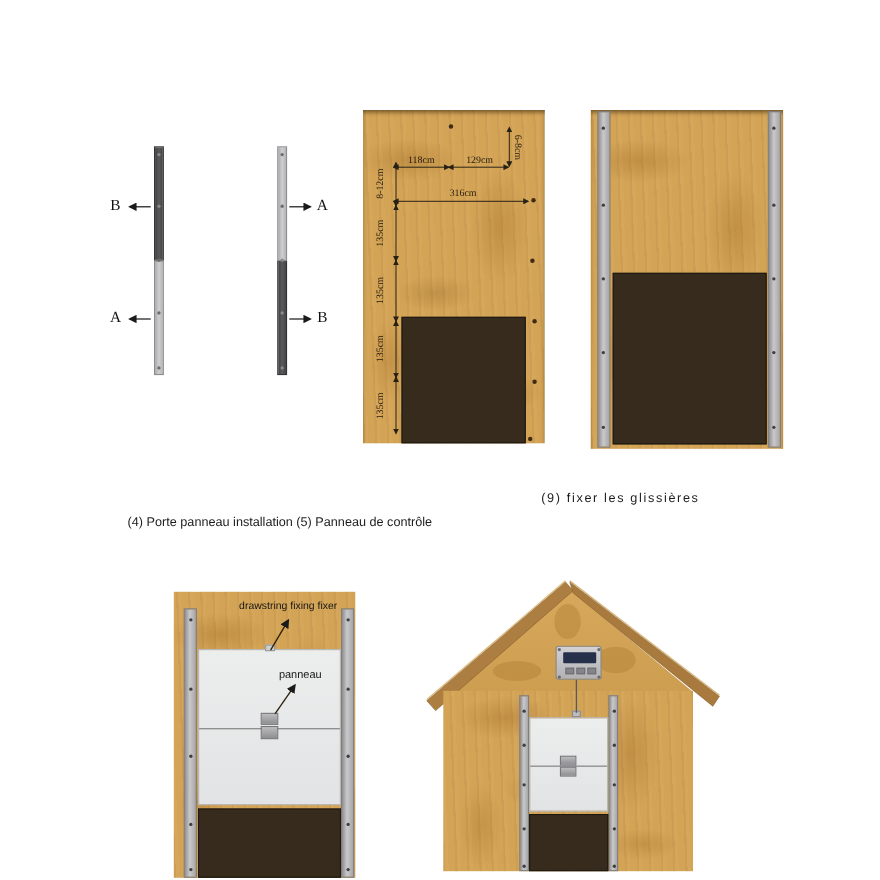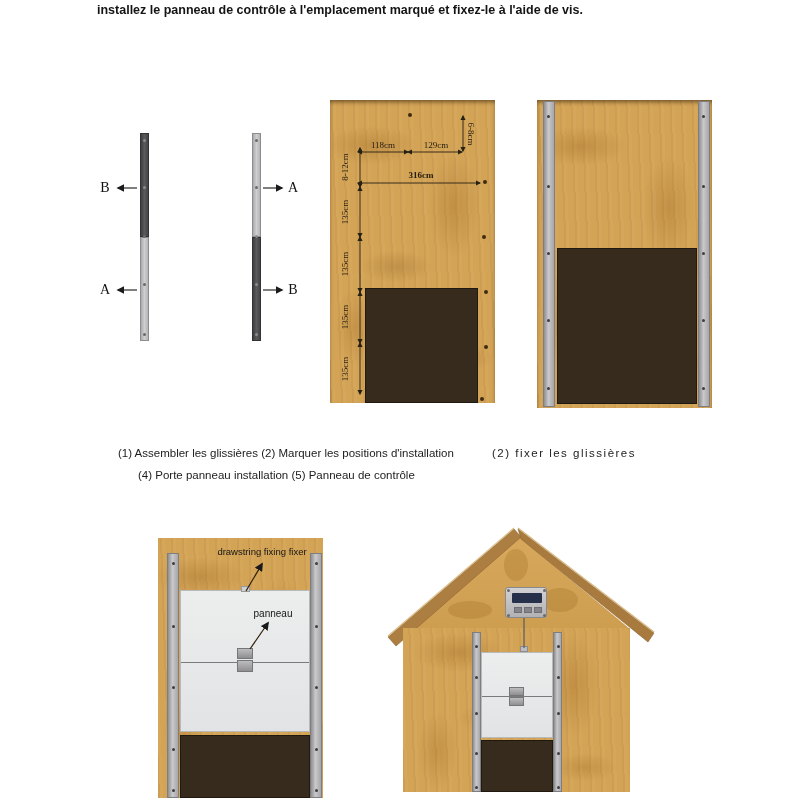--- a/index.html
+++ b/index.html
@@ -33,21 +33,20 @@
   .hingeblk{position:absolute;background:linear-gradient(180deg,#bcbcbe,#8f8f91);border:1px solid #76767a;box-sizing:border-box;}
   .ctrl{background:linear-gradient(180deg,#d2d2d4,#b2b2b4);border:1px solid #8a8a8c;border-radius:3px;box-sizing:border-box;}
   .ls{letter-spacing:1.5px;}
   svg.overlay{position:absolute;left:0;top:0;pointer-events:none;}
 </style>
 </head>
 <body>
 
 <div id="page">
 
-  <div class="instr" style="left:97px;top:3px;">installez le panneau de contrôle  à l'emplacement marqué et fixez-le à l'aide de vis.</div>
 
   <div>
     <div class="abs railseg-dark" style="left:140px;top:133px;width:9px;height:104px;"></div>
     <div class="abs railseg-light" style="left:140px;top:237px;width:9px;height:104px;"></div>
     <div class="hole" style="left:143px;top:139px;"></div>
     <div class="hole" style="left:143px;top:186px;"></div>
     <div class="hole" style="left:143px;top:235px;background:#6b6b6d;"></div>
     <div class="hole" style="left:143px;top:283px;background:#6b6b6d;"></div>
     <div class="hole" style="left:143px;top:333px;background:#6b6b6d;"></div>
 
@@ -70,21 +69,21 @@
     <div class="abs opening" style="left:365px;top:288px;width:113px;height:115px;"></div>
     <div class="mark" style="left:408px;top:113px;"></div>
     <div class="mark" style="left:483px;top:180px;"></div>
     <div class="mark" style="left:482px;top:235px;"></div>
     <div class="mark" style="left:484px;top:290px;"></div>
     <div class="mark" style="left:484px;top:345px;"></div>
     <div class="mark" style="left:480px;top:397px;"></div>
 
     <span class="dim" style="left:383px;top:145px;transform:translate(-50%,-50%);">118cm</span>
     <span class="dim" style="left:436px;top:145px;transform:translate(-50%,-50%);">129cm</span>
-    <span class="dim" style="left:421px;top:175px;transform:translate(-50%,-50%);font-weight:bold;">316cm</span>
+    <span class="dim" style="left:421px;top:175px;transform:translate(-50%,-50%);">316cm</span>
     <span class="dim" style="left:471px;top:134px;transform:translate(-50%,-50%) rotate(90deg);">6-8cm</span>
     <span class="dim" style="left:345px;top:167px;transform:translate(-50%,-50%) rotate(-90deg);">8-12cm</span>
     <span class="dim" style="left:345px;top:212px;transform:translate(-50%,-50%) rotate(-90deg);">135cm</span>
     <span class="dim" style="left:345px;top:264px;transform:translate(-50%,-50%) rotate(-90deg);">135cm</span>
     <span class="dim" style="left:345px;top:317px;transform:translate(-50%,-50%) rotate(-90deg);">135cm</span>
     <span class="dim" style="left:345px;top:369px;transform:translate(-50%,-50%) rotate(-90deg);">135cm</span>
   </div>
 
   <div>
     <div class="abs wood topshadow" style="left:537px;top:100px;width:175px;height:308px;"></div>
@@ -96,23 +95,22 @@
     <div class="screw" style="left:547px;top:252px;"></div>
     <div class="screw" style="left:547px;top:319px;"></div>
     <div class="screw" style="left:547px;top:387px;"></div>
     <div class="screw" style="left:702px;top:115px;"></div>
     <div class="screw" style="left:702px;top:185px;"></div>
     <div class="screw" style="left:702px;top:252px;"></div>
     <div class="screw" style="left:702px;top:319px;"></div>
     <div class="screw" style="left:702px;top:387px;"></div>
   </div>
 
-  <span class="cap" style="left:118px;top:447px;">(1) Assembler les glissières (2) Marquer les positions d'installation</span>
-  <span class="cap ls" style="left:492px;top:447px;">(2) fixer les glissières</span>
-  <span class="cap" style="left:138px;top:469px;">(4) Porte panneau installation (5) Panneau de contrôle</span>
+  <span class="cap ls" style="left:492px;top:447px;">(9) fixer les glissières</span>
+  <span class="cap" style="left:116px;top:469px;">(4) Porte panneau installation (5) Panneau de contrôle</span>
 
   <div>
     <div class="abs wood" style="left:158px;top:538px;width:165px;height:260px;"></div>
     <div class="abs rail" style="left:167px;top:553px;width:12px;height:245px;"></div>
     <div class="abs rail" style="left:310px;top:553px;width:12px;height:245px;"></div>
     <div class="abs white-door" style="left:180px;top:590px;width:130px;height:142px;">
       <div class="hingeline" style="top:71px;"></div>
     </div>
     <div class="abs" style="left:241px;top:586px;width:9px;height:6px;background:#cfd0d2;border:1px solid #9a9a9c;box-sizing:border-box;"></div>
     <div class="hingeblk" style="left:237px;top:648px;width:16px;height:11px;"></div>

